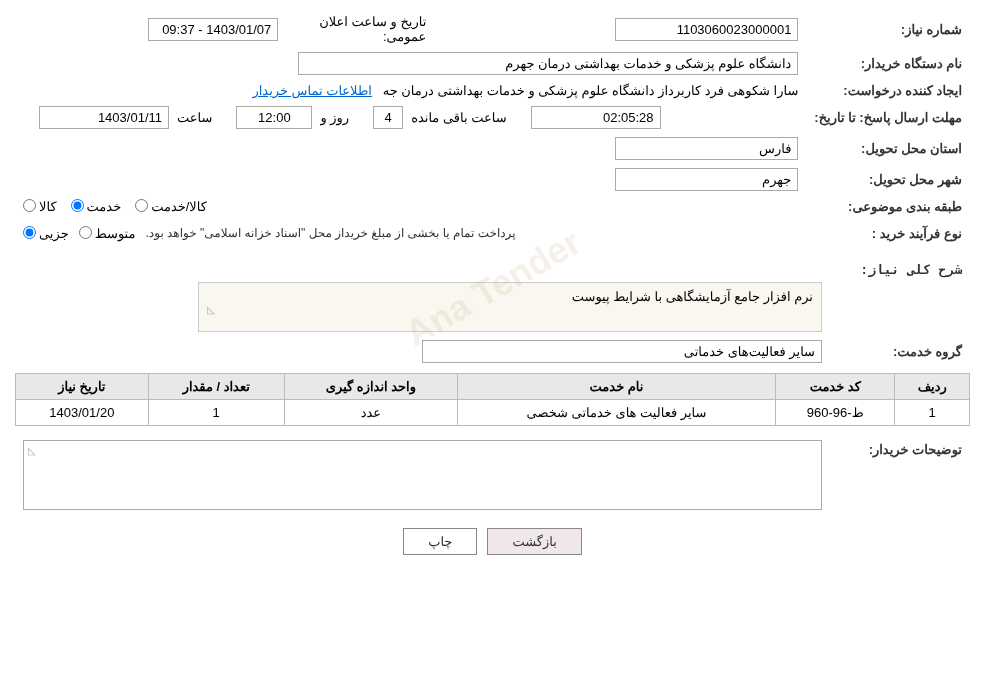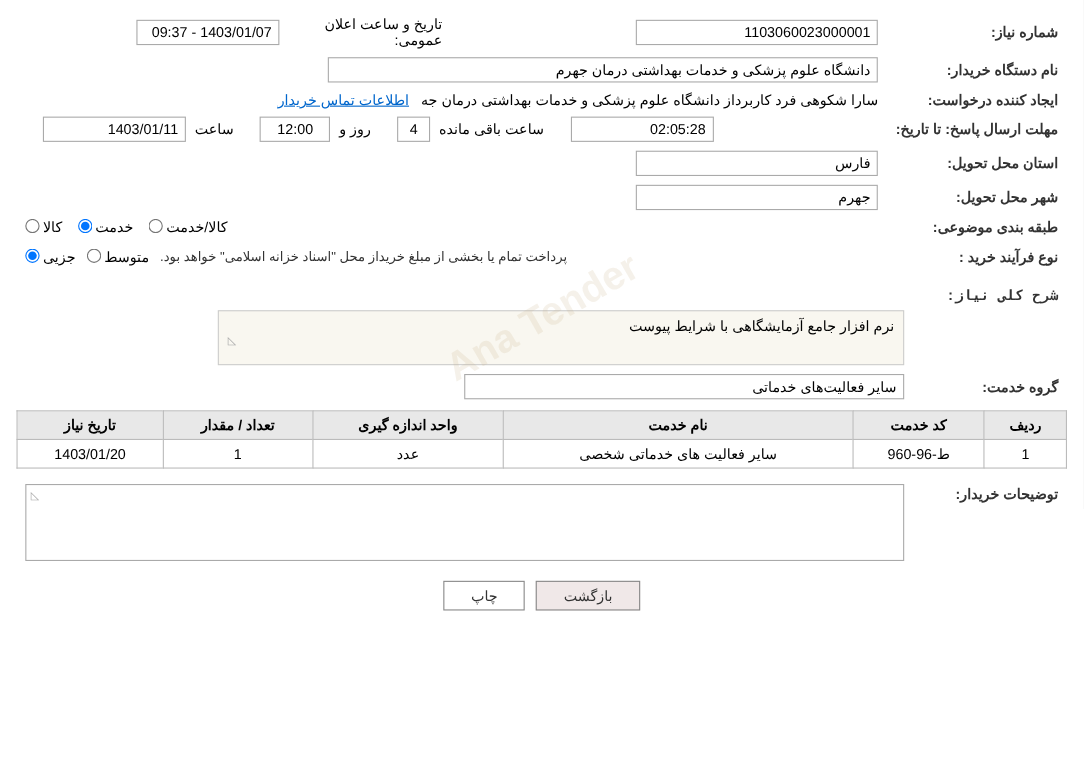--- a/index.html
+++ b/index.html
@@ -56,21 +56,21 @@
     }
     .input-box {
       border: 1px solid #aaa;
       padding: 3px 6px;
       background: #fff;
       min-height: 22px;
       display: inline-block;
       margin-left: 16px;
     }
     .input-medium {
-      width: 220px;
+      width: 183px;
     }
     .input-small {
       width: 130px;
     }
     .link-blue {
       color: #0066cc;
       text-decoration: underline;
       cursor: pointer;
     }
     .date-time-row {
@@ -216,21 +216,21 @@
       </tr>
 
       <tr>
         <td class="label-cell">مهلت ارسال پاسخ: تا تاریخ:</td>
         <td colspan="3" class="value-cell">
           <div class="date-time-row">
             <span class="input-box input-small">02:05:28</span>
             <span class="inline-label">ساعت باقی مانده</span>
             <span class="input-box" style="width:30px;text-align:center;">4</span>
             <span class="inline-label">روز و</span>
-            <span class="input-box" style="width:64px;text-align:center;">12:00</span>
+            <span class="input-box" style="width:76px;text-align:center;">12:00</span>
             <span class="inline-label">ساعت</span>
             <span class="input-box input-small">1403/01/11</span>
           </div>
         </td>
       </tr>
 
       <tr>
         <td class="label-cell">استان محل تحویل:</td>
         <td colspan="3" class="value-cell">
           <div class="input-box input-medium">فارس</div>

